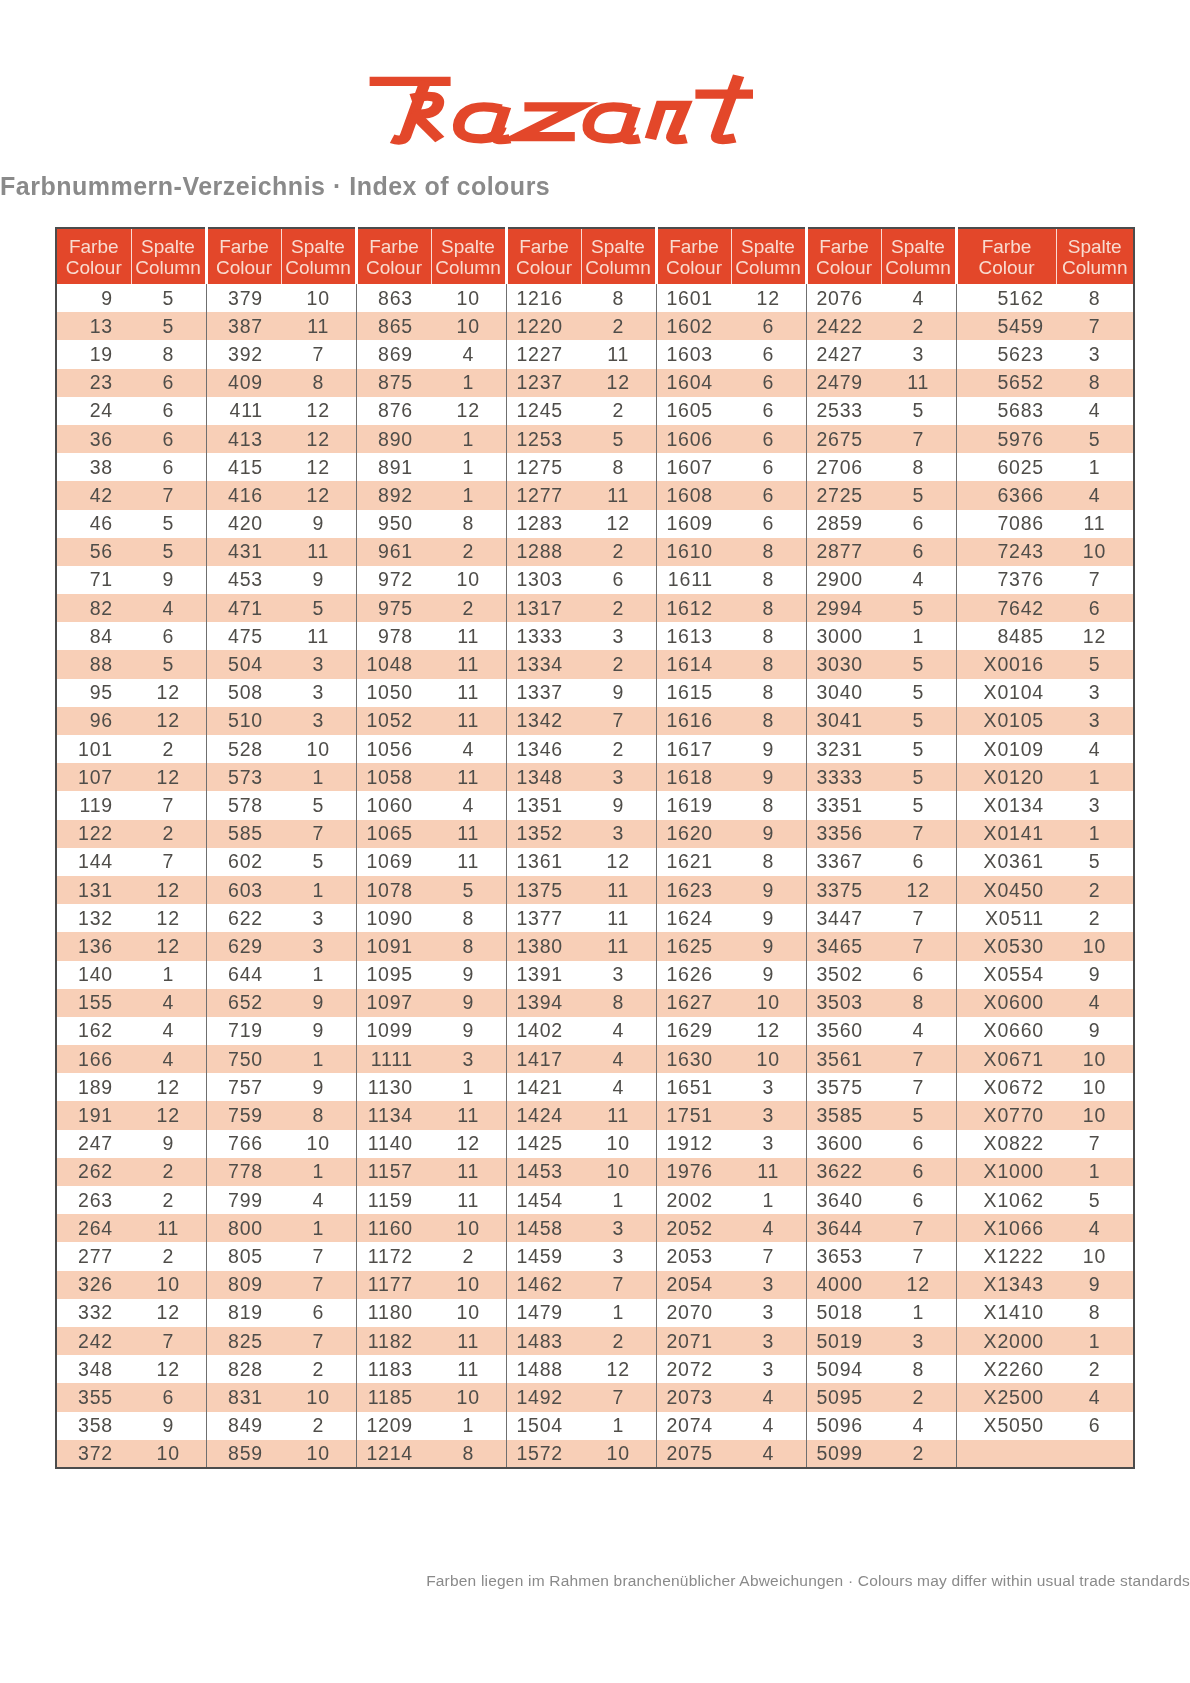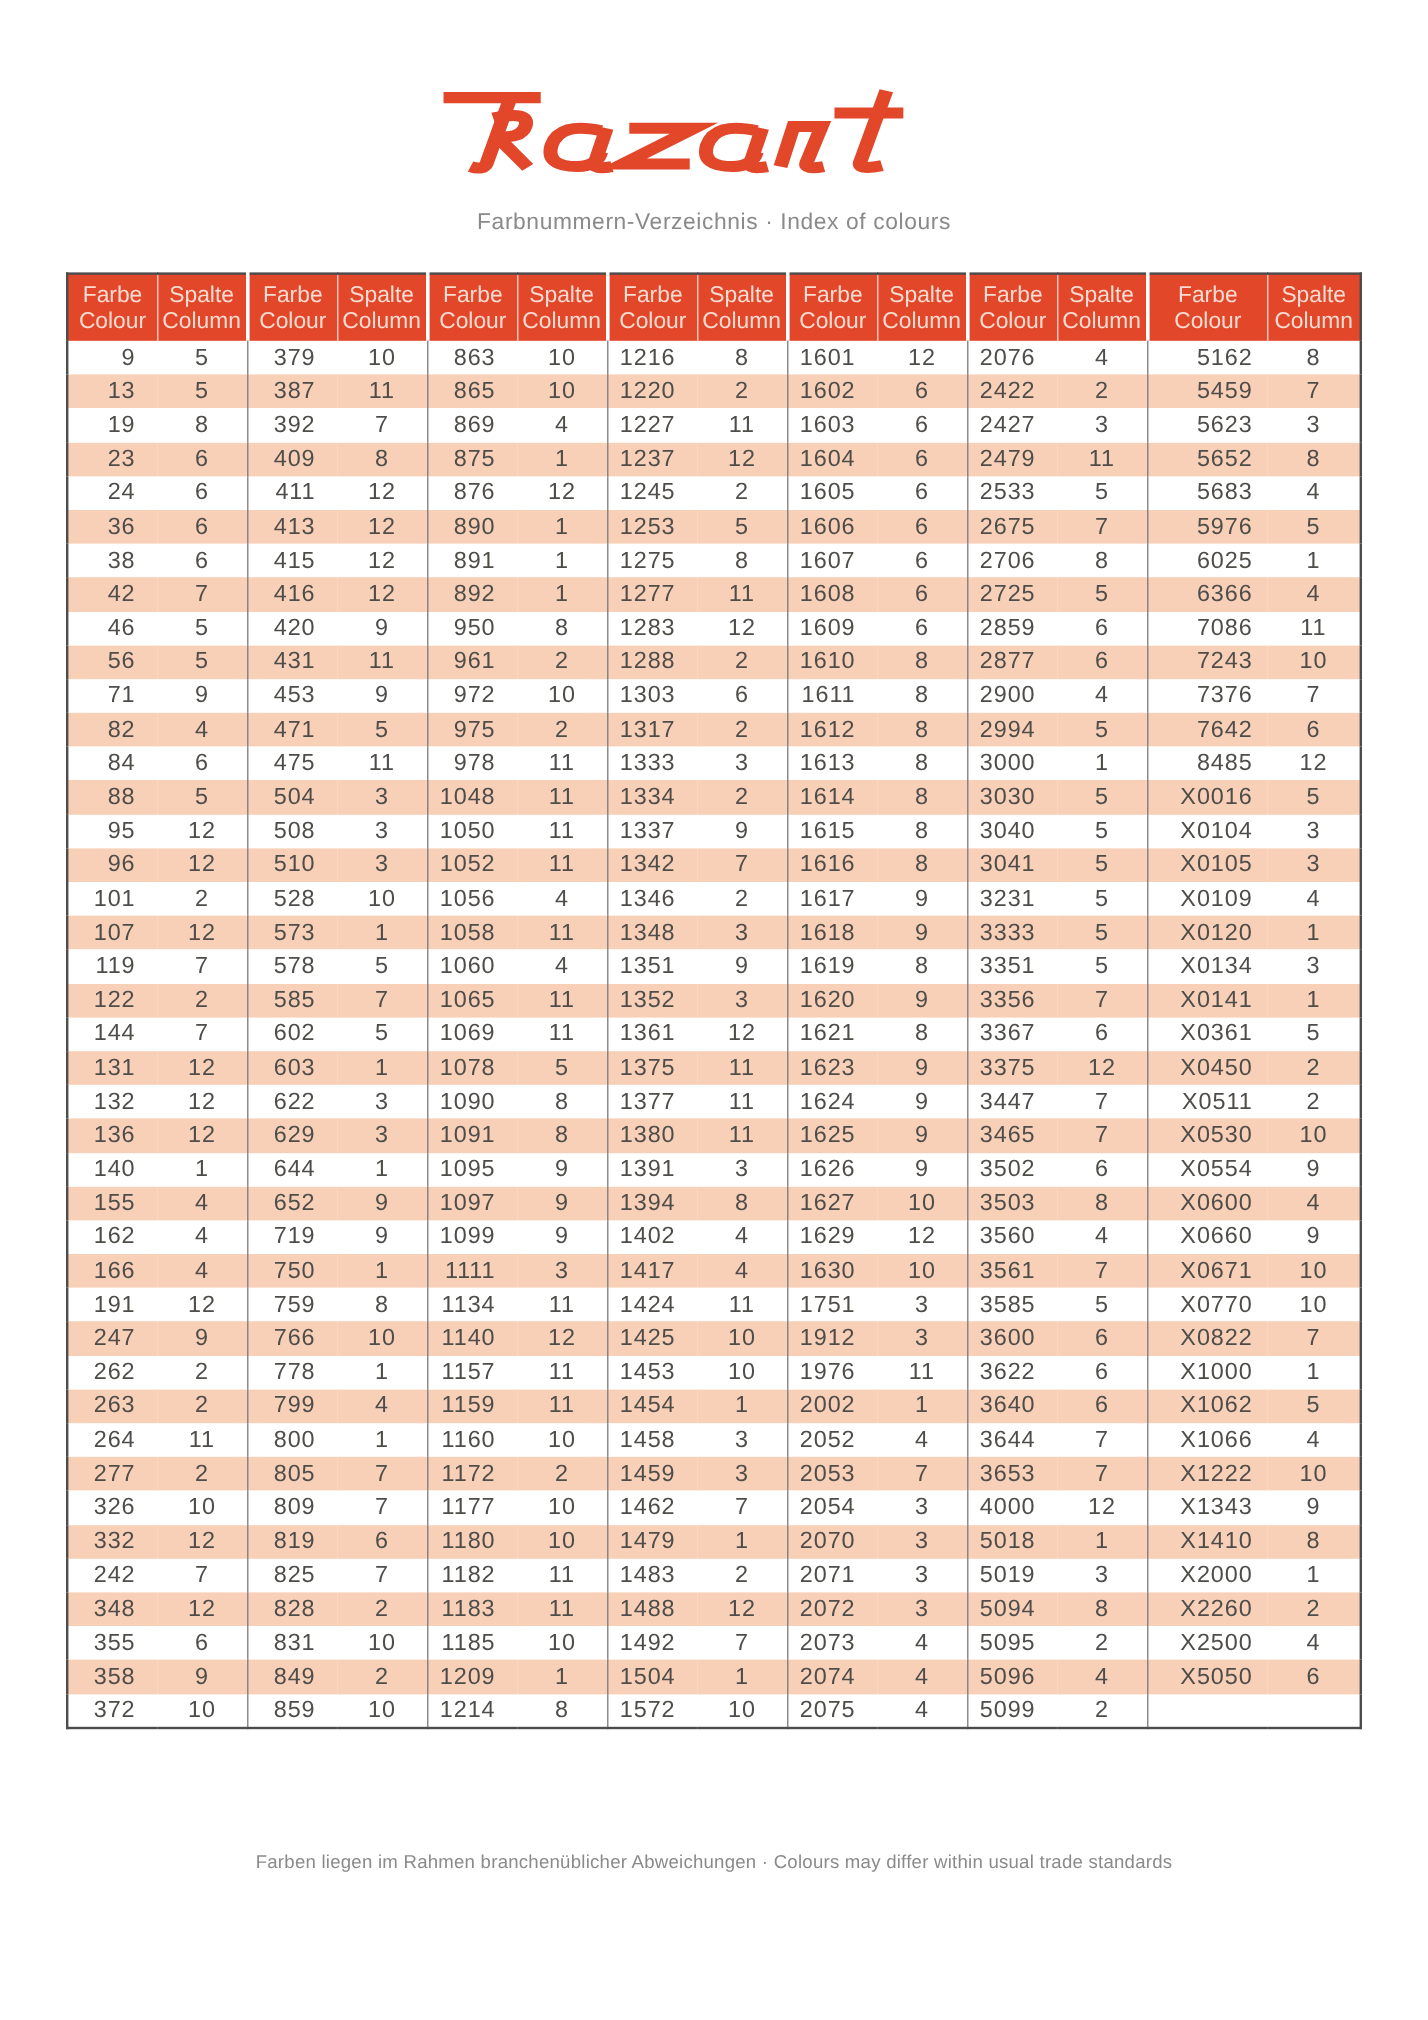--- a/index.html
+++ b/index.html
@@ -6,22 +6,22 @@
   html,body { background:#fff; }
   body {
     width:1190px; height:1683px; position:relative; overflow:hidden;
     font-family:"Liberation Sans", sans-serif;
   }
   .logo-wrap { padding-top:70px; display:flex; justify-content:center; }
   .logo-svg  { width:396px; height:78px; transform:translateX(-40px); }
   .sr-only { position:absolute; width:1px; height:1px; overflow:hidden; clip:rect(0 0 0 0); }
 
   .subtitle {
-    margin-top:24px; text-align:center;
-    font-size:19px; line-height:28px; font-weight:400;
+    margin-top:24px; text-align:left;
+    font-size:25px; line-height:28px; font-weight:700;
     color:var(--text-gray, #8a8a8a); letter-spacing:.5px;
   }
 
   table.colour-table {
     margin:27px 0 0 55px; width:1080px;
     border-collapse:collapse; table-layout:fixed;
     border:2px solid var(--border-dark, #4c4c4c);
   }
   thead th {
     background:var(--brand, #E3472A);
@@ -36,21 +36,21 @@
     height:28.2px; font-size:19.5px; letter-spacing:.8px;
     color:var(--text-dark, #4f4d49); white-space:nowrap;
   }
   tbody tr:nth-child(even) td { background:var(--stripe, #F8CFB7); }
   tbody td.pair-start { border-left:1px solid var(--divider, #6f6f6f); }
   td.c-farbe { text-align:right; padding-right:18px; }
   td.c-farbe.wide { padding-right:12px; }
   td.c-spalte { text-align:center; }
 
   .footnote {
-    margin-top:103px; text-align:center;
+    margin-top:103px; text-align:right;
     font-size:15.5px; color:var(--text-gray, #7c7c7c); letter-spacing:.2px;
   }
 </style>
 </head>
 <body>
 
 <div class="page">
 
   <div class="logo-wrap">
     <span class="sr-only">Rasant</span>
@@ -598,20 +598,36 @@
           <td class="c-farbe pair-start">1417</td>
           <td class="c-spalte">4</td>
           <td class="c-farbe pair-start">1630</td>
           <td class="c-spalte">10</td>
           <td class="c-farbe pair-start">3561</td>
           <td class="c-spalte">7</td>
           <td class="c-farbe pair-start wide">X0671</td>
           <td class="c-spalte">10</td>
         </tr>
         <tr>
+          <td class="c-farbe">189</td>
+          <td class="c-spalte">12</td>
+          <td class="c-farbe pair-start">757</td>
+          <td class="c-spalte">9</td>
+          <td class="c-farbe pair-start">1130</td>
+          <td class="c-spalte">1</td>
+          <td class="c-farbe pair-start">1421</td>
+          <td class="c-spalte">4</td>
+          <td class="c-farbe pair-start">1651</td>
+          <td class="c-spalte">3</td>
+          <td class="c-farbe pair-start">3575</td>
+          <td class="c-spalte">7</td>
+          <td class="c-farbe pair-start wide">X0672</td>
+          <td class="c-spalte">10</td>
+        </tr>
+        <tr>
           <td class="c-farbe">191</td>
           <td class="c-spalte">12</td>
           <td class="c-farbe pair-start">759</td>
           <td class="c-spalte">8</td>
           <td class="c-farbe pair-start">1134</td>
           <td class="c-spalte">11</td>
           <td class="c-farbe pair-start">1424</td>
           <td class="c-spalte">11</td>
           <td class="c-farbe pair-start">1751</td>
           <td class="c-spalte">3</td>

